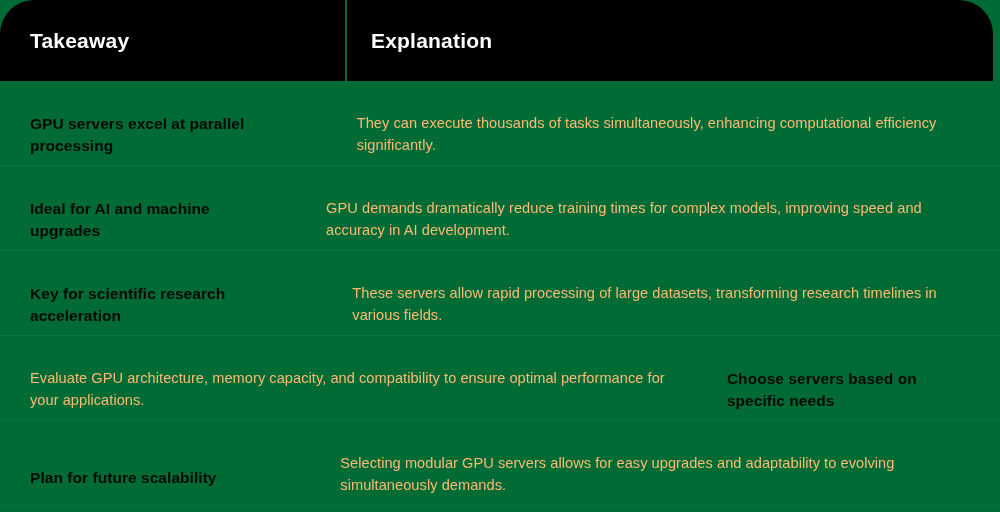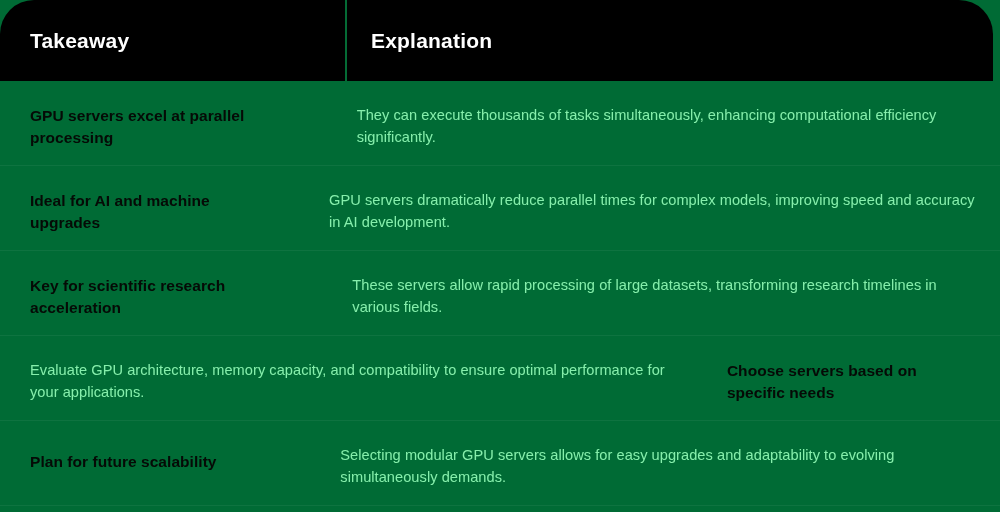--- a/index.html
+++ b/index.html
@@ -64,21 +64,21 @@
   
   .table-body {
     position: absolute;
     top: 81px;
     left: 0;
     width: 1000px;
     box-sizing: border-box;
   }
   .table-row {
     display: flex;
-    align-items: flex-start;
+    align-items: center;
     width: 1000px;
     height: 85px;
     box-sizing: border-box;
     border-bottom: 1px solid rgba(255, 255, 255, 0.055);
     position: relative;
   }
   .table-row:last-child {
     border-bottom: 1px solid rgba(255, 255, 255, 0.055);
   }
   .cell {
@@ -96,21 +96,21 @@
     padding-right: 22px;
   }
   .takeaway-text {
     color: #050a06;
     font-size: 15.5px;
     font-weight: 700;
     line-height: 1.42;
     letter-spacing: 0.05px;
   }
   .explanation-text {
-    color: #86efac;
+    color: #fdba74;
     font-size: 14.6px;
     font-weight: 400;
     line-height: 1.5;
     letter-spacing: 0.05px;
   }
 
   
   .table-row.row-last .cell.col-takeaway { padding-top: 30px; }
   .table-row.row-last .cell.col-explanation { padding-top: 24px; }
 </style>
@@ -137,21 +137,21 @@
       <div class="cell col-explanation">
         <div class="explanation-text">They can execute thousands of tasks simultaneously, enhancing computational efficiency significantly.</div>
       </div>
     </div>
 
     <div class="table-row">
       <div class="cell col-takeaway">
         <div class="takeaway-text">Ideal for AI and machine upgrades</div>
       </div>
       <div class="cell col-explanation">
-        <div class="explanation-text">GPU servers dramatically reduce parallel times for complex models, improving speed and accuracy in AI development.</div>
+        <div class="explanation-text">GPU demands dramatically reduce training times for complex models, improving speed and accuracy in AI development.</div>
       </div>
     </div>
 
     <div class="table-row">
       <div class="cell col-takeaway">
         <div class="takeaway-text">Key for scientific research acceleration</div>
       </div>
       <div class="cell col-explanation">
         <div class="explanation-text">These servers allow rapid processing of large datasets, transforming research timelines in various fields.</div>
       </div>

